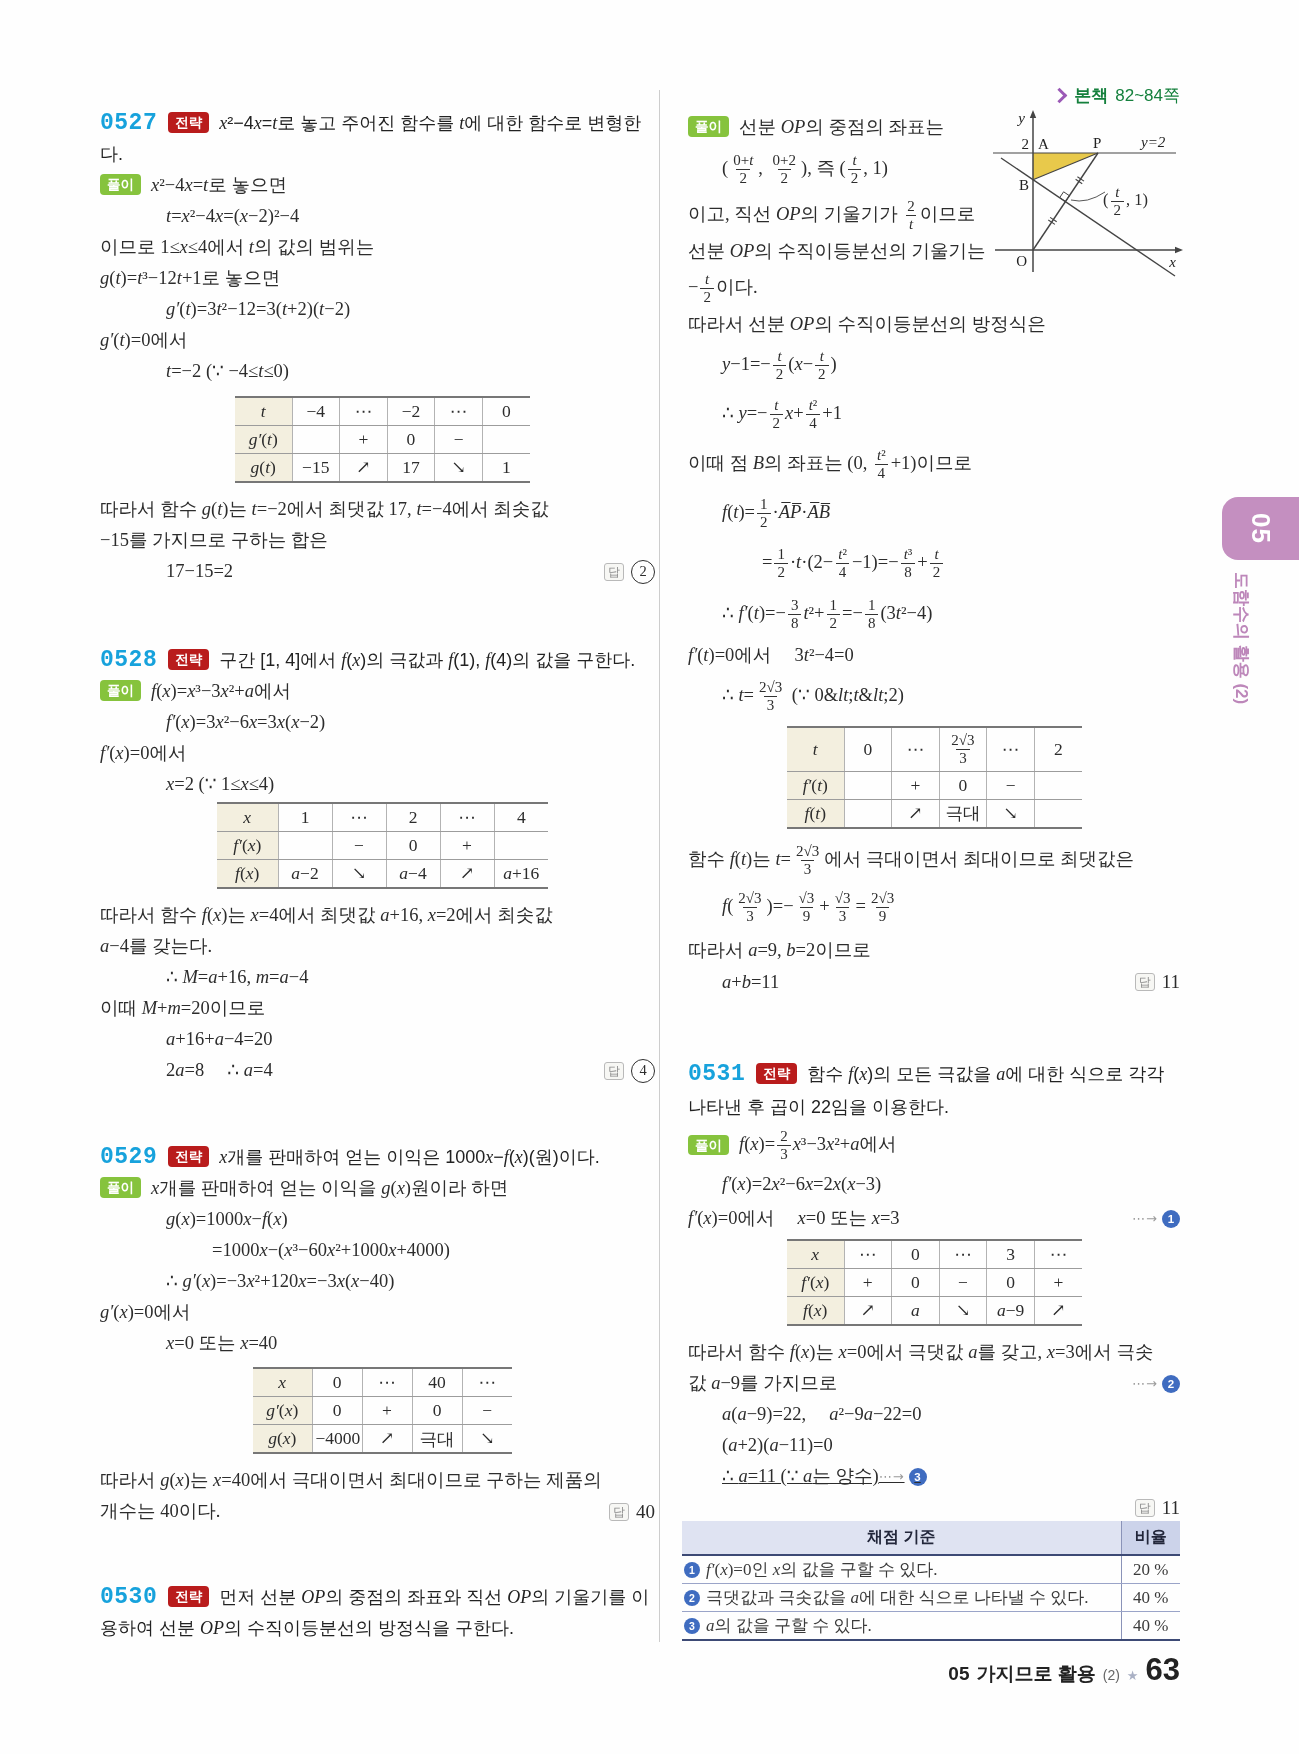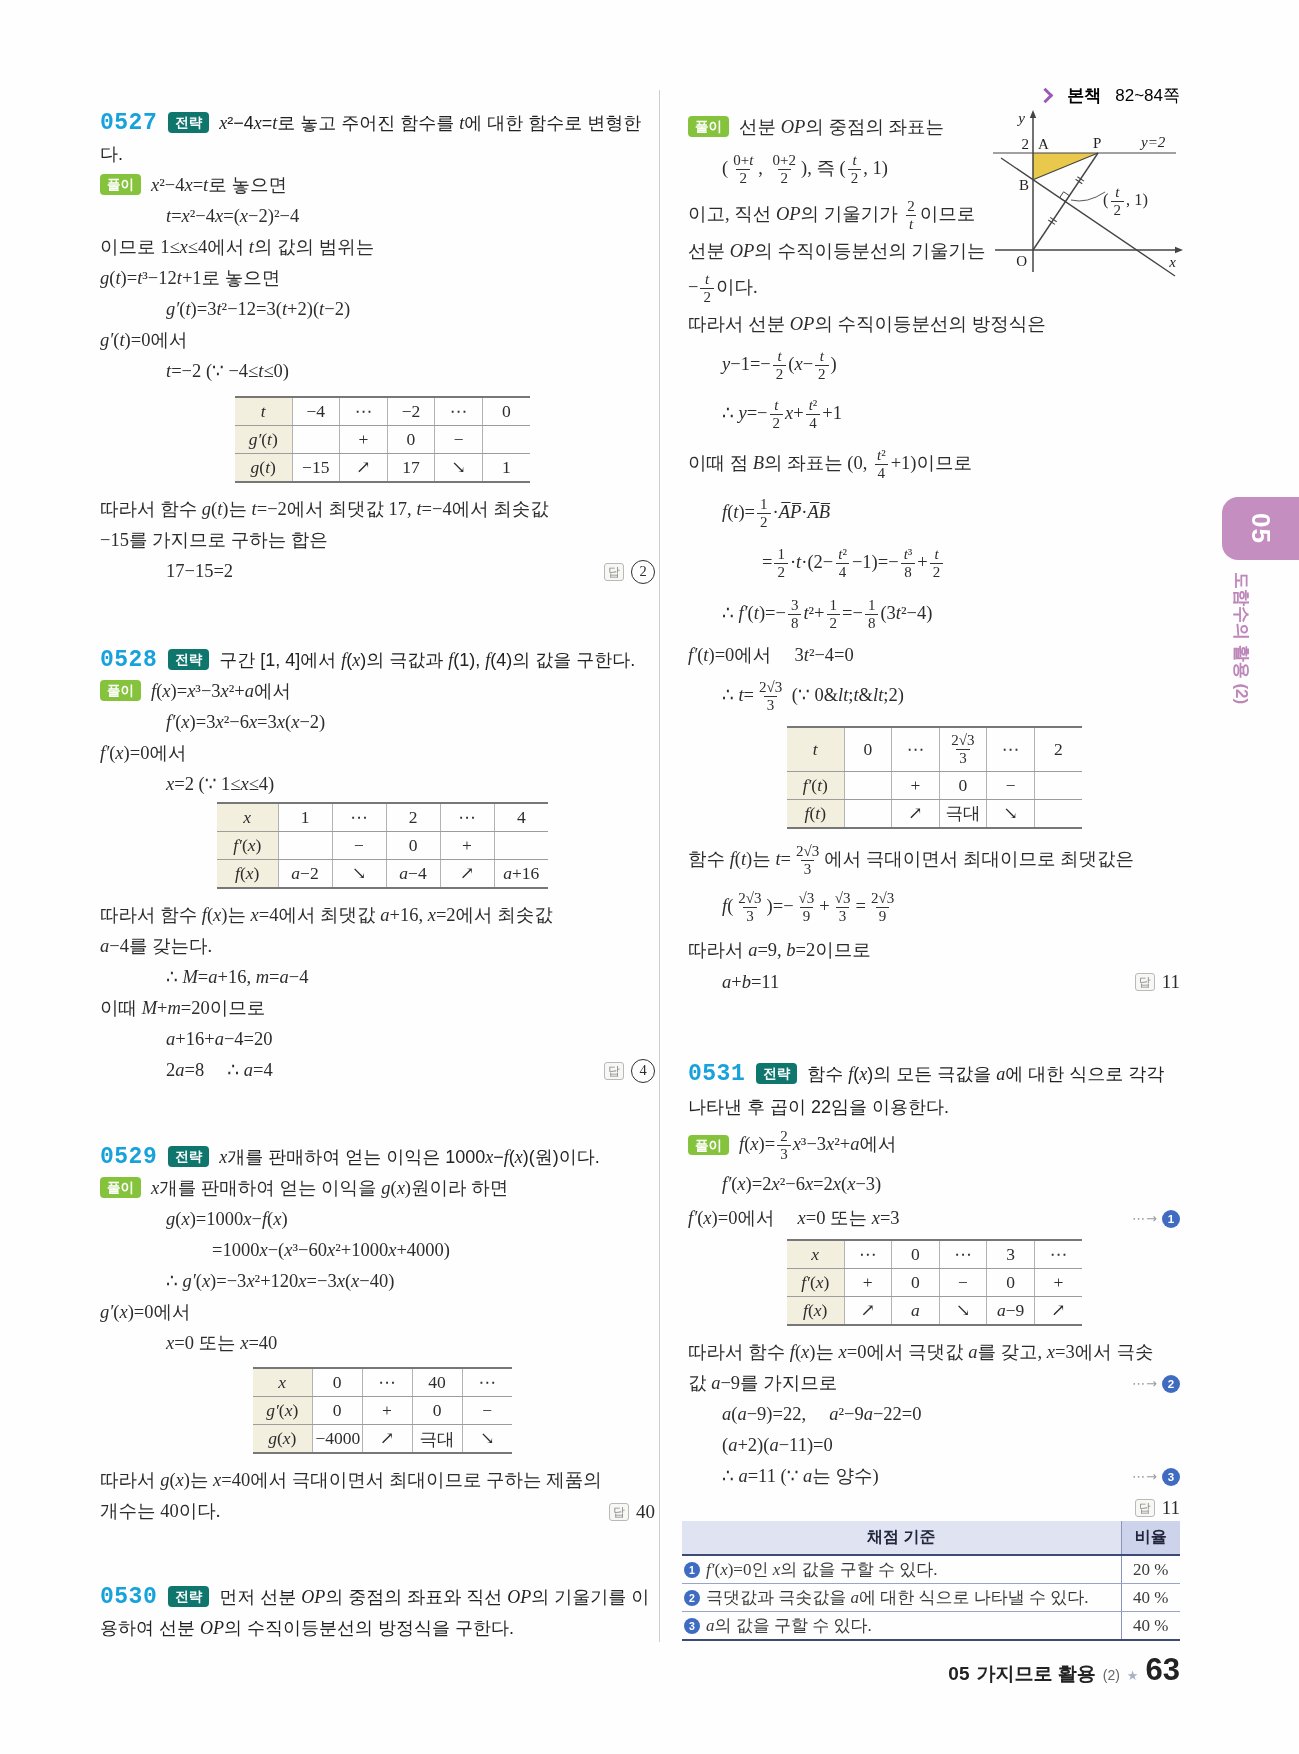--- a/index.html
+++ b/index.html
@@ -8,34 +8,34 @@
   i{font-family:"Liberation Serif","DejaVu Serif",serif;font-style:italic;}
   .abs{position:absolute;}
   
   #c527{left:100px;top:108px;width:555px;}
   #c528{left:100px;top:645px;width:555px;}
   #c529{left:100px;top:1142px;width:555px;}
   #c530{left:100px;top:1582px;width:555px;}
   #r530{left:688px;top:112px;width:492px;}
   #r531{left:688px;top:1058px;width:492px;}
   #gradewrap{left:682px;top:1521px;width:498px;}
-  #refhdr{left:682px;top:84px;width:498px;display:flex;justify-content:flex-end;align-items:center;gap:14px;
-          font-family:"Liberation Sans","DejaVu Sans",sans-serif;font-size:17px;color:#000000;}
+  #refhdr{left:682px;top:84px;width:498px;display:flex;justify-content:flex-end;align-items:center;gap:7px;
+          font-family:"Liberation Sans","DejaVu Sans",sans-serif;font-size:17px;color:#15803d;}
   #pgfooter{left:682px;top:1652px;width:498px;display:flex;justify-content:flex-end;align-items:baseline;gap:7px;
           font-family:"Liberation Sans","DejaVu Sans",sans-serif;}
   #divider{left:659px;top:90px;width:1px;height:1552px;background:#cdcdcd;}
   
   .phead{font-family:"Liberation Sans","DejaVu Sans",sans-serif;font-size:18px;line-height:31px;
          color:#222;word-break:break-all;margin:0;}
   .pno{color:#17a2dc;font-weight:bold;font-size:23px;margin-right:11px;letter-spacing:.5px;
        font-family:Liberation Mono, monospace;}
   .bdg{display:inline-block;color:#fff;font-weight:bold;font-size:13.5px;line-height:1;
        font-family:"Liberation Sans","DejaVu Sans",sans-serif;padding:4px 7px 3px;border-radius:4px;
        margin-right:10px;vertical-align:2px;}
-  .bdg-s{background:#0f766e;}
+  .bdg-s{background:#b91c1c;}
   .bdg-p{background:#86c33d;}
   
   .ln{font-size:18.5px;line-height:31px;white-space:nowrap;}
   .fx{display:flex;align-items:center;white-space:nowrap;}
   .h40{min-height:40px;} .h42{min-height:42px;} .h48{min-height:48px;}
   .h50{min-height:50px;} .h52{min-height:52px;} .h33{min-height:33px;line-height:33px;} .h36{min-height:36px;}
   .ind{padding-left:66px;} .ind2{padding-left:112px;}
   .rin{padding-left:34px;} .rin2{padding-left:74px;}
   .ansr{display:flex;justify-content:space-between;align-items:center;min-height:31px;}
   .ag{display:flex;align-items:center;gap:7px;}
@@ -521,21 +521,21 @@
   <div class="ln" style="margin-top:6px;">따라서 함수 <i>f</i>(<i>x</i>)는 <i>x</i>=0에서 극댓값 <i>a</i>를 갖고, <i>x</i>=3에서 극솟</div>
   <div class="ln fx" style="justify-content:space-between;">
     <span>값 <i>a</i>−9를 가지므로</span>
     <span class="mk">
         <span class="ld">⋯→</span>
         <span class="bm">2</span>
       </span>
   </div>
   <div class="ln rin"><i>a</i>(<i>a</i>−9)=22,&nbsp;&nbsp;&nbsp;&nbsp;&nbsp;<i>a</i>²−9<i>a</i>−22=0</div>
   <div class="ln rin">(<i>a</i>+2)(<i>a</i>−11)=0</div>
-  <div class="ln fx" style="justify-content:space-between;">
+  <div class="ln fx" style="text-decoration:underline;">
     <span class="rin">∴ <i>a</i>=11 (∵ <i>a</i>는 양수)</span>
     <span class="mk">
         <span class="ld">⋯→</span>
         <span class="bm">3</span>
       </span>
   </div>
   <div class="ansr" style="justify-content:flex-end;">
     <span class="ag">
         <span class="ab">답</span>
         <span class="an">11</span>

